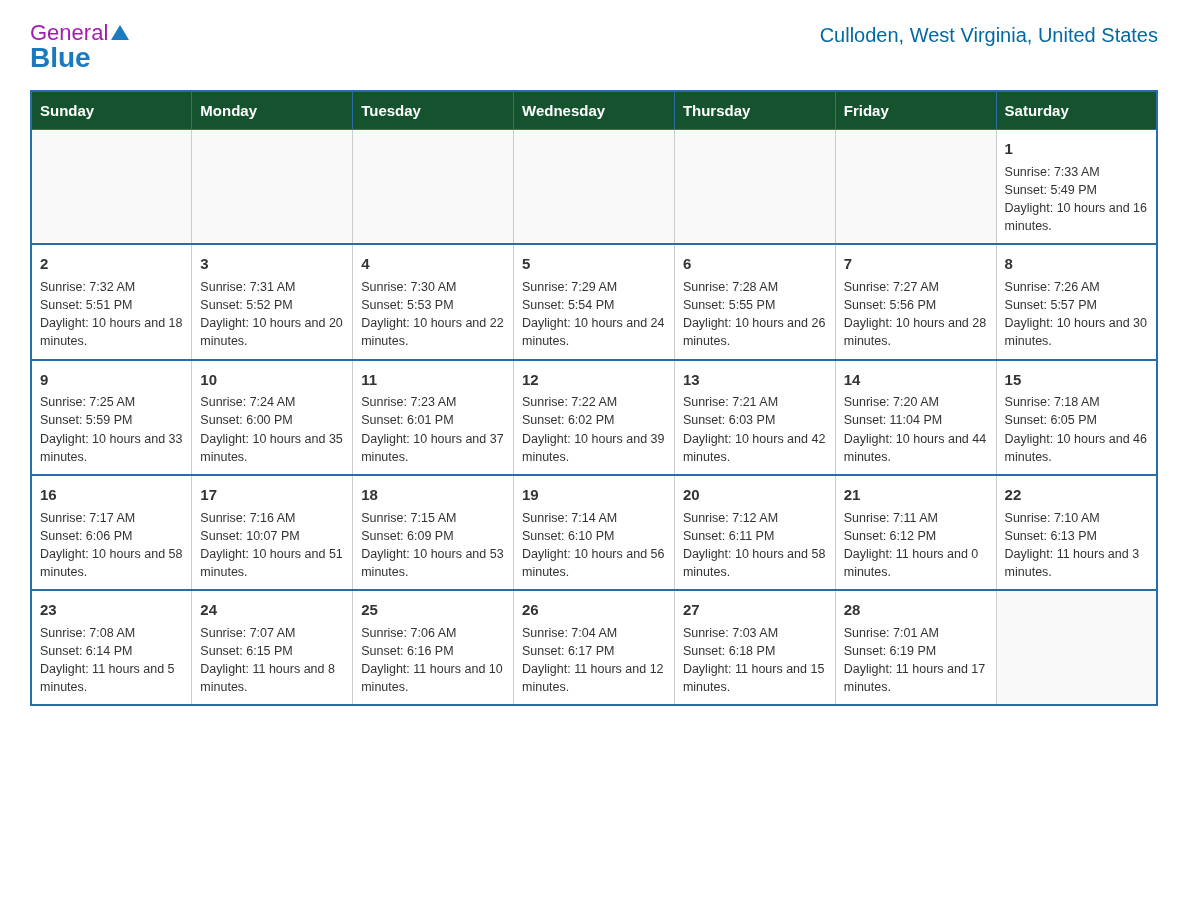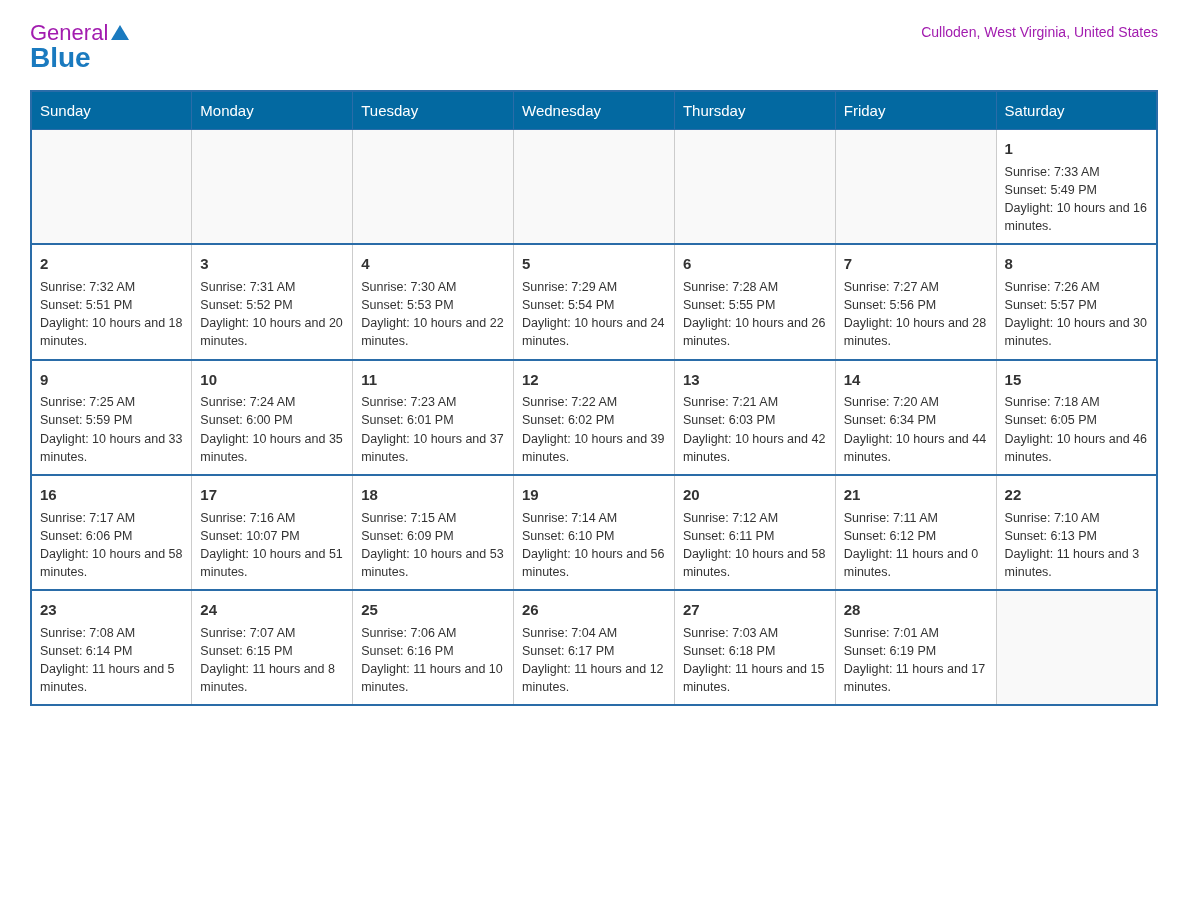--- a/index.html
+++ b/index.html
@@ -19,35 +19,35 @@
     .title-section {
       text-align: right;
     }
     .main-title {
       font-size: 42px;
       font-weight: normal;
       color: #222;
       line-height: 1.1;
     }
     .subtitle {
-      font-size: 14px;
-      color: #a21caf;
+      font-size: 20px;
+      color: #0369a1;
       margin-top: 4px;
     }
     .calendar {
       width: 100%;
       border-collapse: collapse;
       border: 2px solid #2a6ca8;
     }
     .calendar th {
-      background-color: #0369a1;
+      background-color: #14532d;
       color: #fff;
       padding: 10px 8px;
       font-size: 15px;
-      font-weight: normal;
+      font-weight: bold;
       text-align: left;
       border: 1px solid #2a6ca8;
     }
     .calendar td {
       vertical-align: top;
       padding: 8px 8px;
       border: 1px solid #ccc;
       width: 14.28%;
       min-height: 100px;
       font-size: 12.5px;
@@ -135,21 +135,21 @@
         <td><span class="day-num">6</span><span>Sunrise: 7:28 AM</span><br><span>Sunset: 5:55 PM</span><br><span>Daylight: 10 hours and 26 minutes.</span></td>
         <td><span class="day-num">7</span><span>Sunrise: 7:27 AM</span><br><span>Sunset: 5:56 PM</span><br><span>Daylight: 10 hours and 28 minutes.</span></td>
         <td><span class="day-num">8</span><span>Sunrise: 7:26 AM</span><br><span>Sunset: 5:57 PM</span><br><span>Daylight: 10 hours and 30 minutes.</span></td>
       </tr>
       <tr>
         <td><span class="day-num">9</span><span>Sunrise: 7:25 AM</span><br><span>Sunset: 5:59 PM</span><br><span>Daylight: 10 hours and 33 minutes.</span></td>
         <td><span class="day-num">10</span><span>Sunrise: 7:24 AM</span><br><span>Sunset: 6:00 PM</span><br><span>Daylight: 10 hours and 35 minutes.</span></td>
         <td><span class="day-num">11</span><span>Sunrise: 7:23 AM</span><br><span>Sunset: 6:01 PM</span><br><span>Daylight: 10 hours and 37 minutes.</span></td>
         <td><span class="day-num">12</span><span>Sunrise: 7:22 AM</span><br><span>Sunset: 6:02 PM</span><br><span>Daylight: 10 hours and 39 minutes.</span></td>
         <td><span class="day-num">13</span><span>Sunrise: 7:21 AM</span><br><span>Sunset: 6:03 PM</span><br><span>Daylight: 10 hours and 42 minutes.</span></td>
-        <td><span class="day-num">14</span><span>Sunrise: 7:20 AM</span><br><span>Sunset: 6:34 PM</span><br><span>Daylight: 10 hours and 44 minutes.</span></td>
+        <td><span class="day-num">14</span><span>Sunrise: 7:20 AM</span><br><span>Sunset: 11:04 PM</span><br><span>Daylight: 10 hours and 44 minutes.</span></td>
         <td><span class="day-num">15</span><span>Sunrise: 7:18 AM</span><br><span>Sunset: 6:05 PM</span><br><span>Daylight: 10 hours and 46 minutes.</span></td>
       </tr>
       <tr>
         <td><span class="day-num">16</span><span>Sunrise: 7:17 AM</span><br><span>Sunset: 6:06 PM</span><br><span>Daylight: 10 hours and 58 minutes.</span></td>
         <td><span class="day-num">17</span><span>Sunrise: 7:16 AM</span><br><span>Sunset: 10:07 PM</span><br><span>Daylight: 10 hours and 51 minutes.</span></td>
         <td><span class="day-num">18</span><span>Sunrise: 7:15 AM</span><br><span>Sunset: 6:09 PM</span><br><span>Daylight: 10 hours and 53 minutes.</span></td>
         <td><span class="day-num">19</span><span>Sunrise: 7:14 AM</span><br><span>Sunset: 6:10 PM</span><br><span>Daylight: 10 hours and 56 minutes.</span></td>
         <td><span class="day-num">20</span><span>Sunrise: 7:12 AM</span><br><span>Sunset: 6:11 PM</span><br><span>Daylight: 10 hours and 58 minutes.</span></td>
         <td><span class="day-num">21</span><span>Sunrise: 7:11 AM</span><br><span>Sunset: 6:12 PM</span><br><span>Daylight: 11 hours and 0 minutes.</span></td>
         <td><span class="day-num">22</span><span>Sunrise: 7:10 AM</span><br><span>Sunset: 6:13 PM</span><br><span>Daylight: 11 hours and 3 minutes.</span></td>

